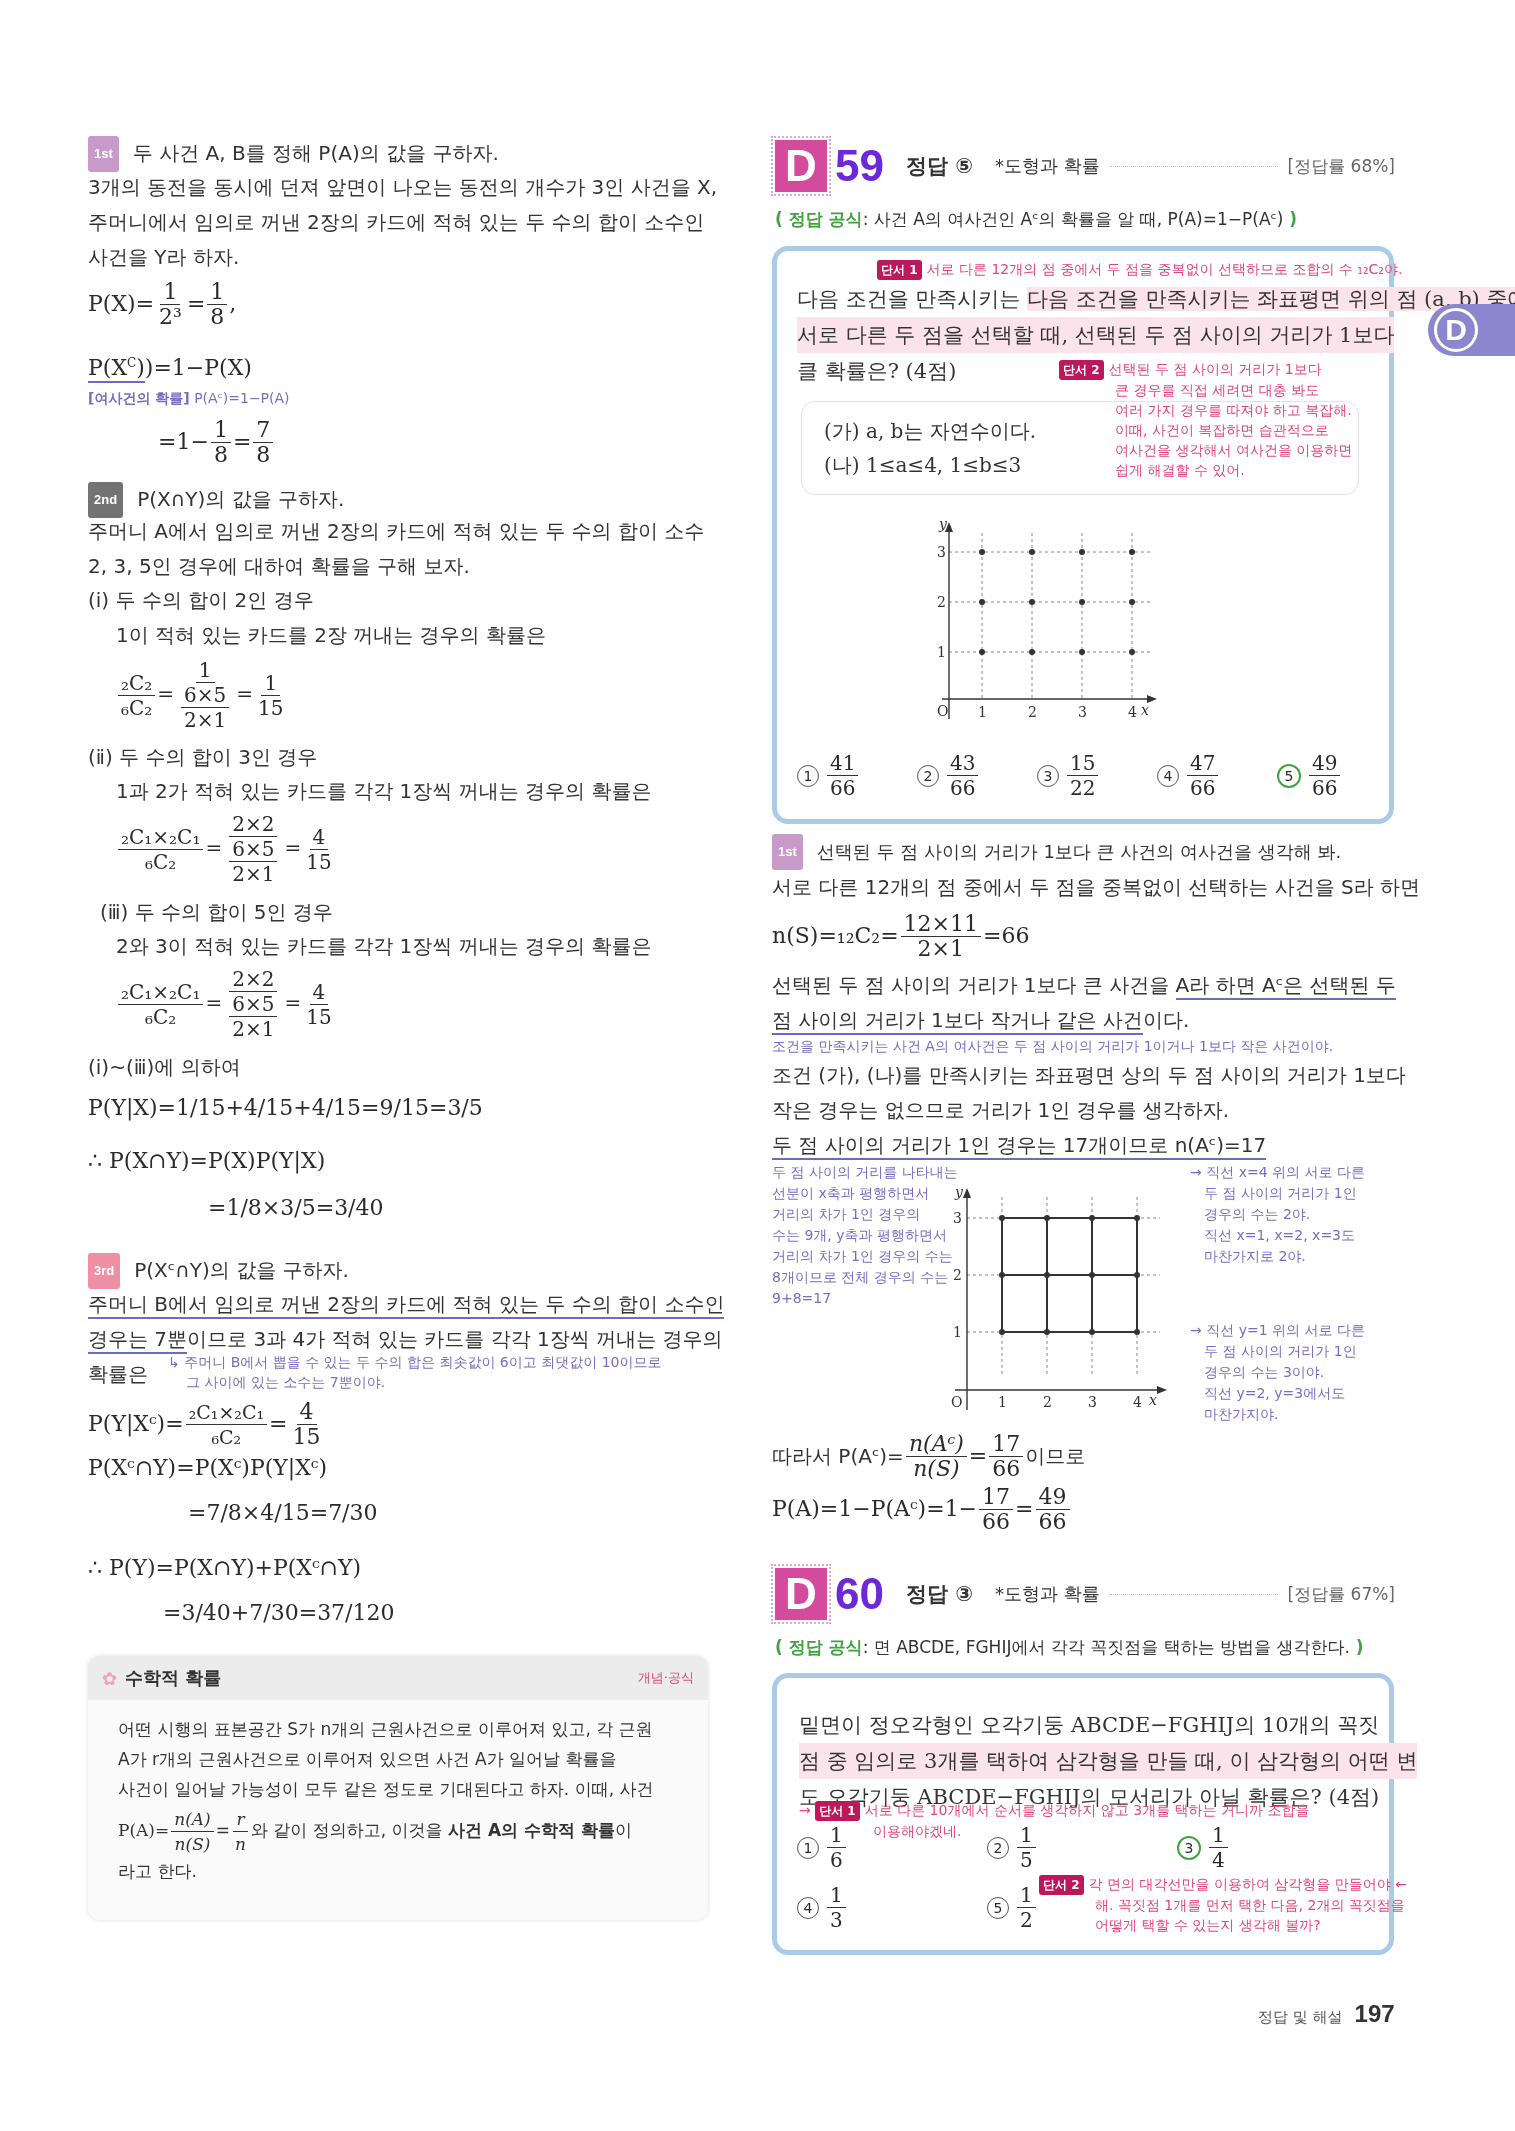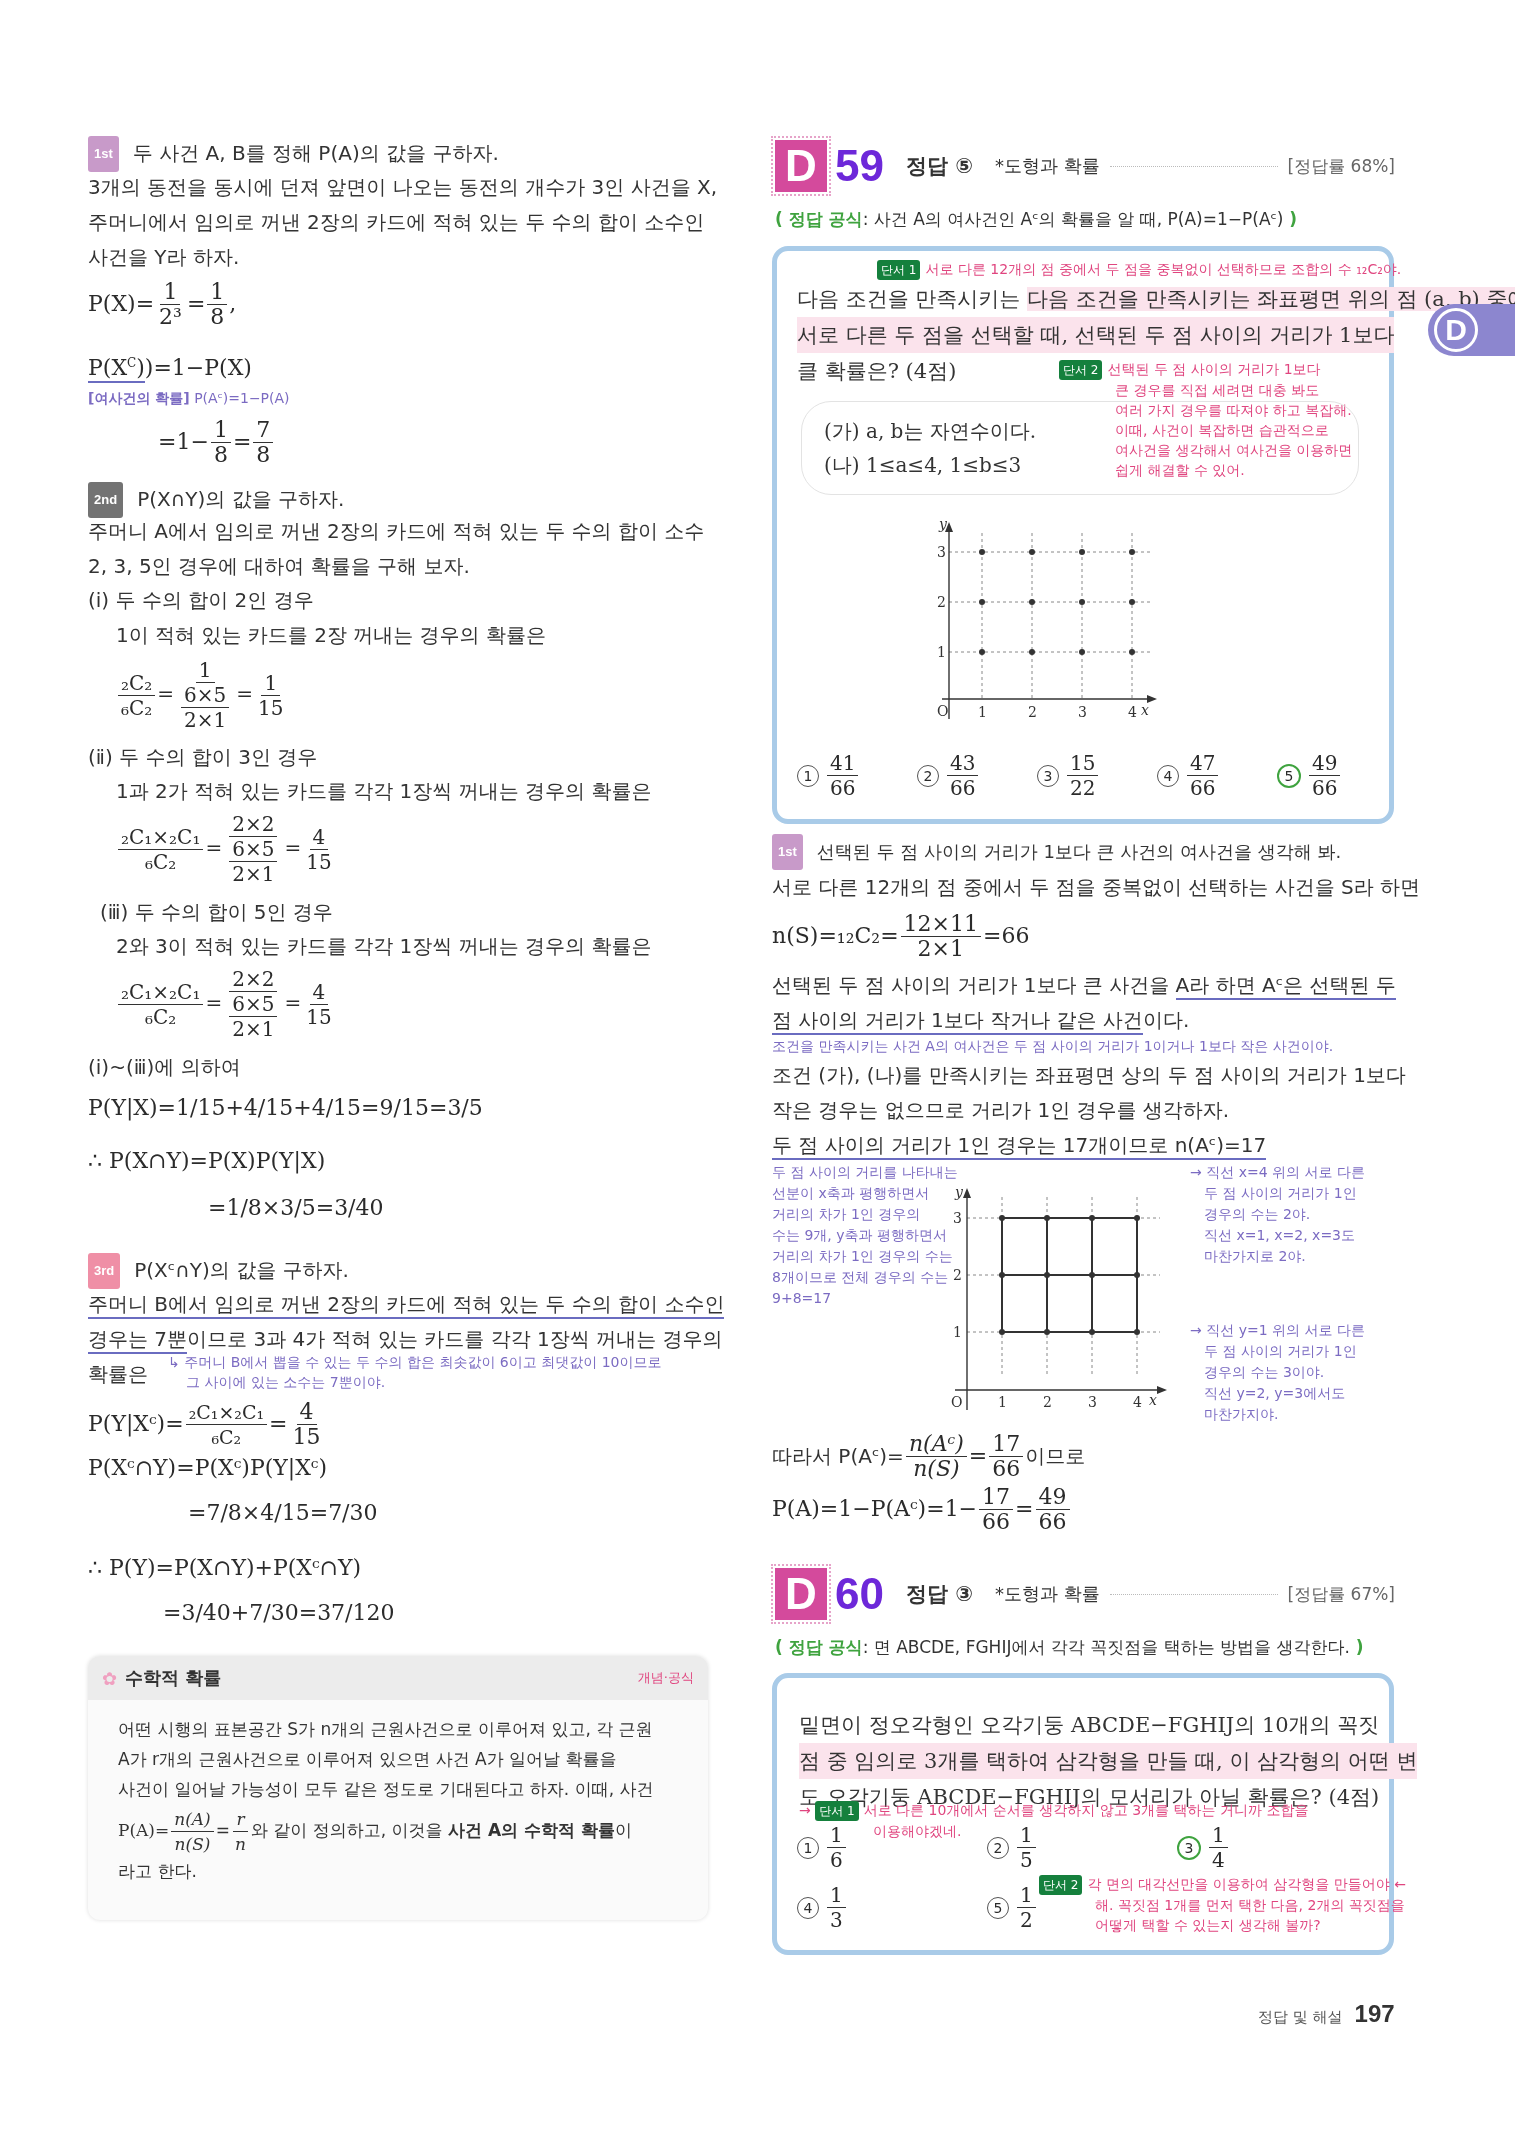--- a/index.html
+++ b/index.html
@@ -16,21 +16,21 @@
   .it { font-style:italic; }
   .step-badge {
     display:inline-block; font-family:"Liberation Sans", sans-serif; font-weight:bold;
     font-size:13px; color:#fff; padding:1px 6px; border-radius:3px; margin-right:14px; vertical-align:2px;
   }
   .b1 { background:#c89ac9; }
   .b2 { background:#737373; }
   .b3 { background:#ef8fa6; }
   .purple-note { font-family:"DejaVu Sans", sans-serif; font-size:14px; color:#7b6bc2; line-height:20px; white-space:nowrap; }
   .pink-note { font-family:"DejaVu Sans", sans-serif; font-size:14px; color:#e0457f; line-height:20px; white-space:nowrap; }
-  .pink-tag { display:inline-block; background:#15803d; color:#fff; font-weight:normal; font-size:12px; padding:0 4px; border-radius:3px; margin-right:5px; }
+  .pink-tag { display:inline-block; background:#be185d; color:#fff; font-weight:bold; font-size:12px; padding:0 4px; border-radius:3px; margin-right:5px; }
   .frac { display:inline-flex; flex-direction:column; align-items:center; vertical-align:middle; margin:0 2px; }
   .frac .n { border-bottom:1.4px solid #333; padding:0 3px; line-height:24px; }
   .frac .d { line-height:24px; padding:0 3px; }
   .underline-blue { border-bottom:2px solid #6a6cc0; padding-bottom:1px; }
   .header-row { position:absolute; display:flex; align-items:center; }
   .dbox {
     width:52px; height:52px; background:#d44a9c; color:#fff; font-family:"Liberation Sans", sans-serif; font-weight:bold;
     font-size:44px; display:flex; align-items:center; justify-content:center; outline:2px dotted #e6a3c9; outline-offset:2px;
   }
   .qnum { font-family:"Liberation Sans", sans-serif; font-size:44px; color:#6d28d9; margin-left:8px;font-weight:bold; }
@@ -238,21 +238,21 @@
     <div>클 확률은? (4점)</div>
   </div>
   <div class="abs pink-note" style="left:282px;top:108px;">
     <div><span class="pink-tag">단서 2</span><span>선택된 두 점 사이의 거리가 1보다</span></div>
     <div style="padding-left:56px">큰 경우를 직접 세려면 대충 봐도</div>
     <div style="padding-left:56px">여러 가지 경우를 따져야 하고 복잡해.</div>
     <div style="padding-left:56px">이때, 사건이 복잡하면 습관적으로</div>
     <div style="padding-left:56px">여사건을 생각해서 여사건을 이용하면</div>
     <div style="padding-left:56px">쉽게 해결할 수 있어.</div>
   </div>
-  <div class="cond-box" style="left:24px;top:150px;width:556px;height:92px;border-radius:30px;">
+  <div class="cond-box" style="left:24px;top:150px;width:556px;height:92px;">
     <div class="abs txt serif" style="left:22px;top:12px;font-size:20px;">(가) a, b는 자연수이다.</div>
     <div class="abs txt serif" style="left:22px;top:46px;font-size:20px;">(나) 1≤a≤4, 1≤b≤3</div>
   </div>
 
   <svg class="abs" style="left:160px;top:268px;" width="260" height="220">
     <g stroke="#888" stroke-dasharray="3,3" stroke-width="1">
       <line x1="45" y1="14" x2="45" y2="180"></line>
         <line x1="95" y1="14" x2="95" y2="180"></line>
         <line x1="145" y1="14" x2="145" y2="180"></line>
         <line x1="195" y1="14" x2="195" y2="180"></line>

